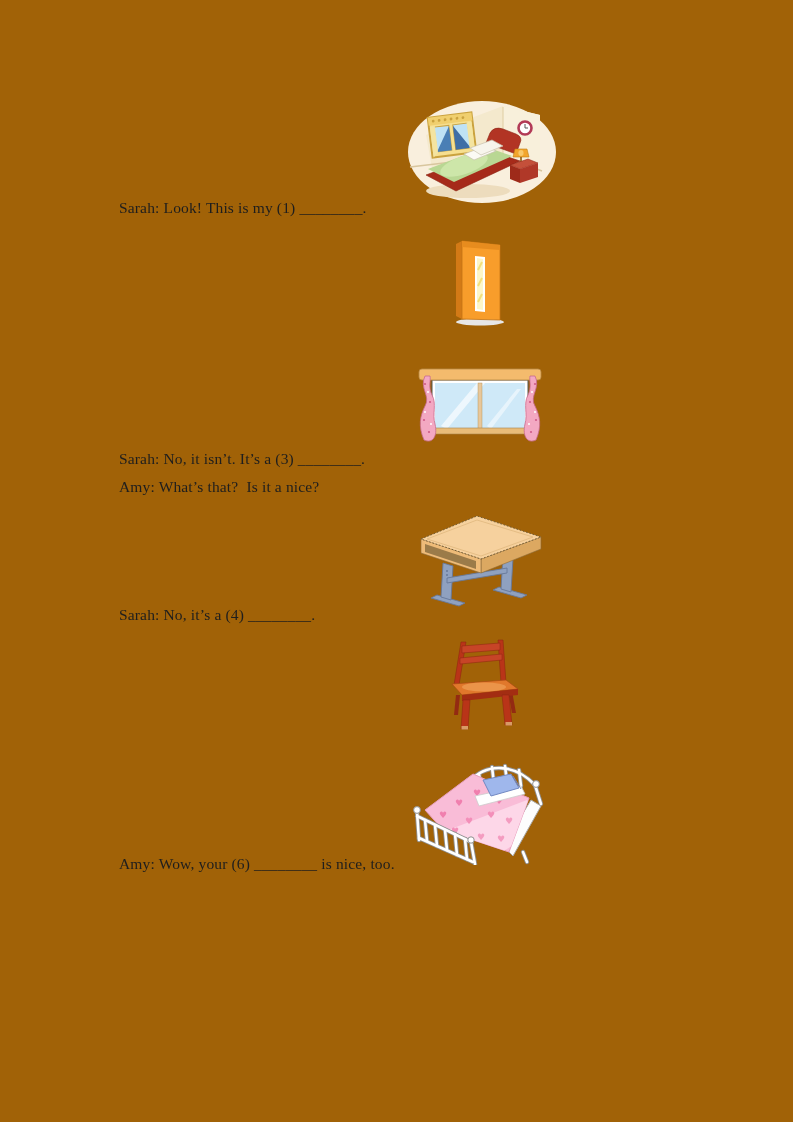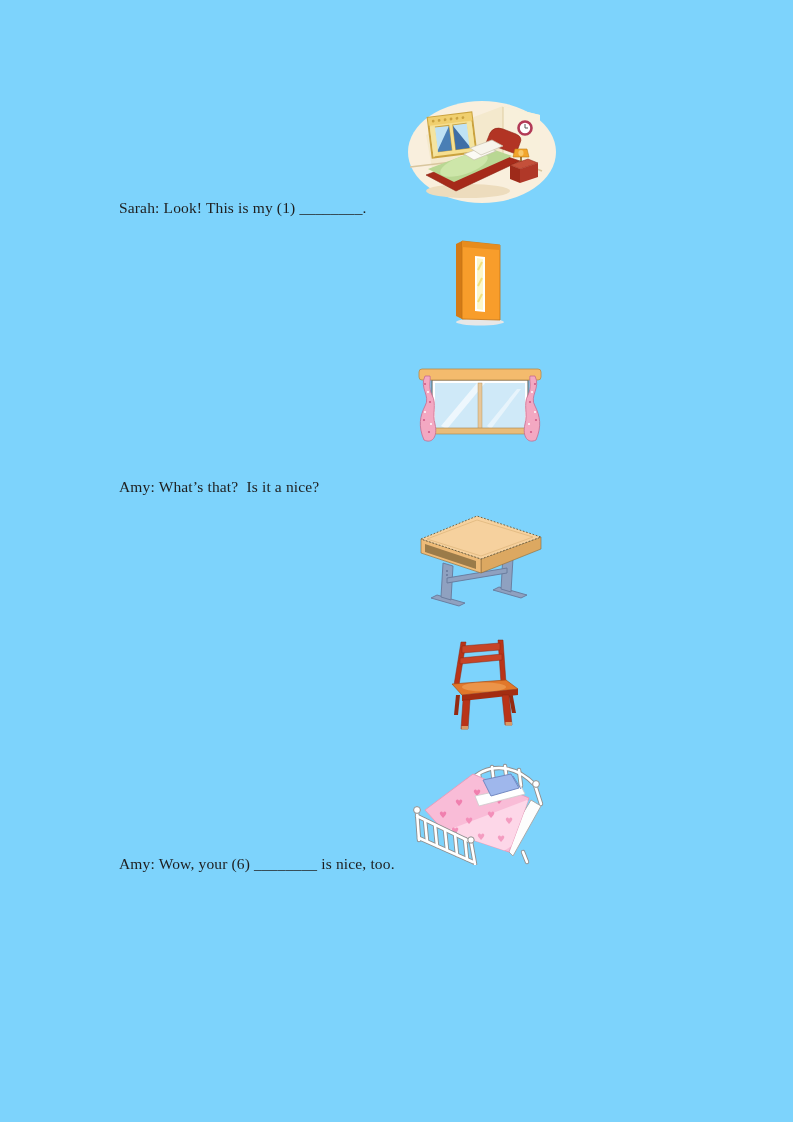--- a/index.html
+++ b/index.html
@@ -1,16 +1,16 @@
 <!DOCTYPE html>
 <html><head>
 <meta charset="utf-8">
 <style>
   html,body{margin:0;padding:0;background:#fff;}
-  .page{position:relative;width:793px;height:1122px;background:#7dd3fc;
+  .page{position:relative;width:793px;height:1122px;background:#a16207;
         font-family:"Liberation Serif",serif;overflow:hidden;}
   .line{position:absolute;left:119px;font-size:15.5px;line-height:22px;
         color:#1e1e1e;white-space:pre;letter-spacing:.15px;margin:0;}
   .art{position:absolute;margin:0;padding:0;}
   .art svg{display:block;width:100%;height:100%;}
   .tube-o{stroke:#8f8f8f;stroke-width:4.4;fill:none;stroke-linecap:round;}
   .tube-i{stroke:#ffffff;stroke-width:2.6;fill:none;stroke-linecap:round;}
   .heart{font-family:"DejaVu Sans",sans-serif;font-size:9px;}
 </style>
 </head>
@@ -106,20 +106,21 @@
           <circle cx="13" cy="40" r="1.1" fill="#cf5c88"></circle>
         <circle cx="7" cy="58" r="1.1" fill="#cf5c88"></circle>
           <circle cx="12" cy="70" r="1.1" fill="#cf5c88"></circle>
         <circle cx="11" cy="30" r="1" fill="#ffffff"></circle>
           <circle cx="8" cy="50" r="1" fill="#ffffff"></circle>
         <circle cx="14" cy="62" r="1" fill="#ffffff"></circle>
       </g>
     </svg>
   </figure>
 
+  <p class="line" style="top:448px">Sarah: No, it isn’t. It’s a (3) ________.</p>
   <p class="line" style="top:476px">Amy: What’s that?  Is it a nice?</p>
 
   <figure class="art" style="left:419px;top:511px;width:126px;height:104px">
     <svg viewBox="0 0 126 104">
       <g fill="#8fa1c0" stroke="#66789a" stroke-width="0.9">
         <polygon points="12,87 40,95 46,92 18,84"></polygon>
         <polygon points="24,52 34,55 32,89 22,86"></polygon>
         <polygon points="74,79 102,87 108,84 80,76"></polygon>
         <polygon points="84,44 94,47 92,81 82,78"></polygon>
         <polygon points="28,67 88,57 88,62 28,72"></polygon>
@@ -127,20 +128,21 @@
       <circle cx="28" cy="60" r="1" fill="#66789a"></circle>
       <circle cx="28" cy="64" r="1" fill="#66789a"></circle>
       <polygon points="62,48 122,26 122,38 62,62" fill="#dca861" stroke="#8a6a3a" stroke-width="0.6"></polygon>
       <polygon points="2,28 62,48 62,62 2,42" fill="#eebb78" stroke="#8a6a3a" stroke-width="0.6"></polygon>
       <polygon points="6,33 57,50 57,58 6,41" fill="#9b7b49"></polygon>
       <polygon points="2,28 58,5 122,26 62,48" fill="#f6d19e" stroke="#6b5836" stroke-width="0.9" stroke-dasharray="1.7 1.7"></polygon>
       <polygon points="8,28 58,9 114,26 62,45" fill="none" stroke="#e0b87e" stroke-width="0.8"></polygon>
     </svg>
   </figure>
 
+  <p class="line" style="top:604px">Sarah: No, it’s a (4) ________.</p>
 
   <figure class="art" style="left:446px;top:637px;width:82px;height:97px">
     <svg viewBox="0 0 82 97">
       <g fill="#b93418" stroke="#8a2410" stroke-width="0.5">
         <polygon points="15,5 20,5 13,48 8,48"></polygon>
         <polygon points="52,3 57,3 60,46 55,46"></polygon>
       </g>
       <polygon points="16,9 54,6 54,13 16,16" fill="#c74427" stroke="#8a2410" stroke-width="0.5"></polygon>
       <polygon points="14,21 56,17 56,23 14,27" fill="#c74427" stroke="#8a2410" stroke-width="0.5"></polygon>
       <polygon points="10,58 8,78 12,78 14,58" fill="#932a12"></polygon>

